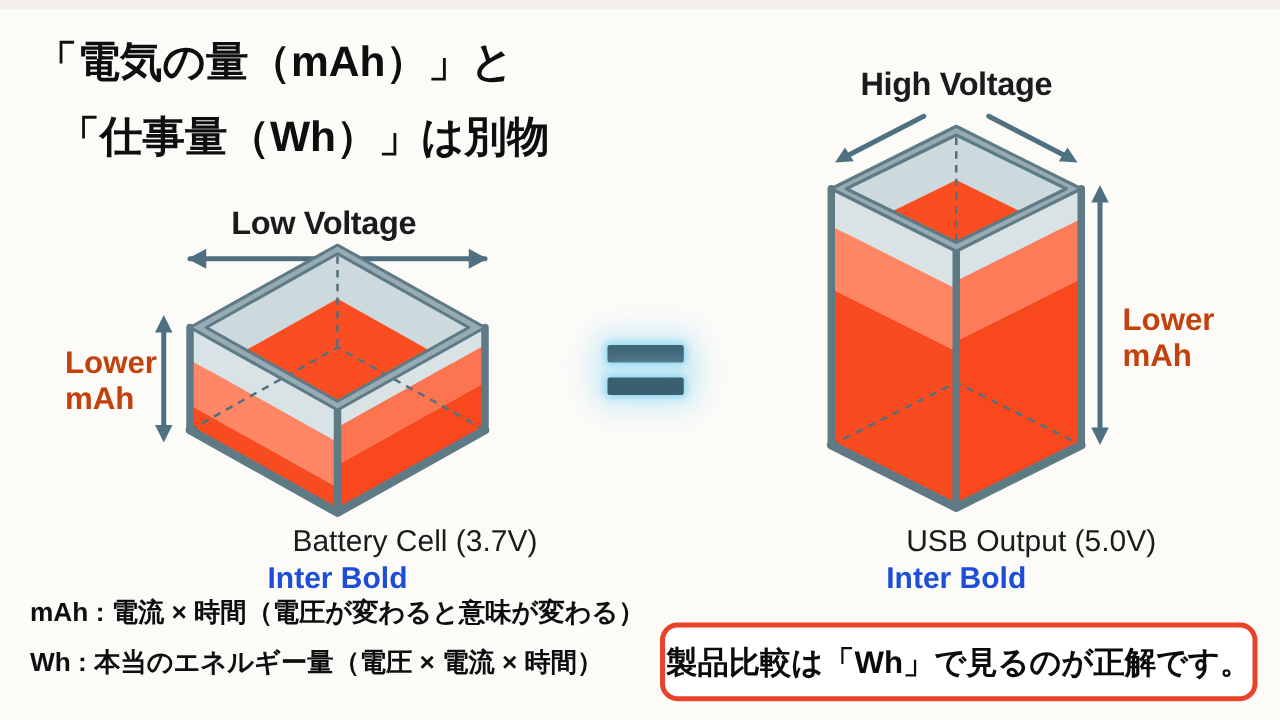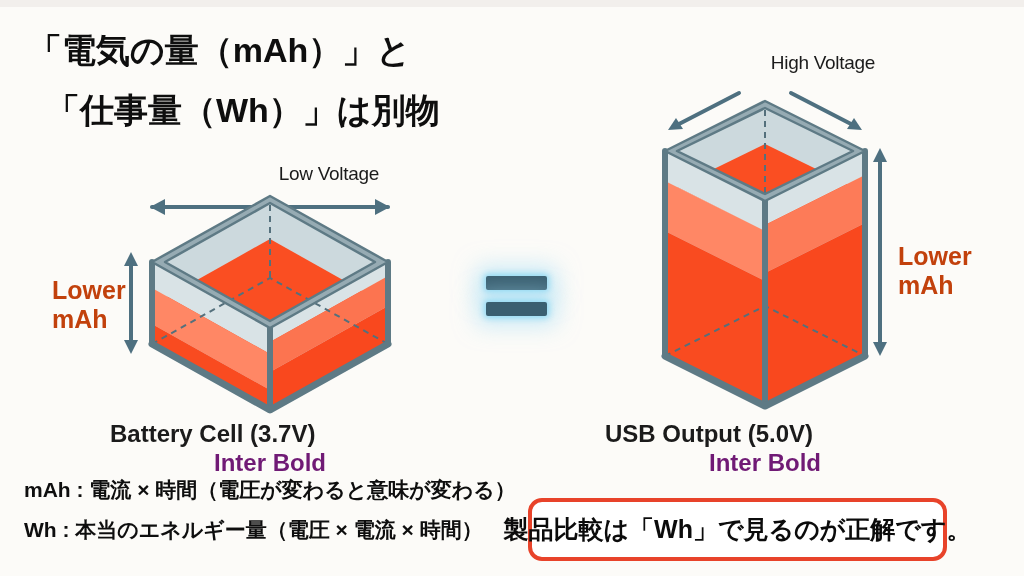--- a/index.html
+++ b/index.html
@@ -4,31 +4,31 @@
 <style>
   html,body{margin:0;padding:0}
   body{
     width:1024px;height:576px;position:relative;overflow:hidden;
     background:#FCFBF8;color:#161616;
     font-family:"Liberation Sans","DejaVu Sans",sans-serif;
   }
   .abs{position:absolute}
   .top-strip{left:0;top:0;width:1024px;height:7px;background:#E9E6E1;opacity:.55}
   .title-line{font-weight:700;font-size:34px;line-height:44px;white-space:nowrap;color:#0E0E0E;letter-spacing:0}
-  .dir-label{font-weight:400;font-size:19px;letter-spacing:-0.3px;text-align:right;width:220px;color:#1B1B1B;white-space:nowrap}
+  .dir-label{font-weight:700;font-size:26px;letter-spacing:-0.3px;text-align:center;width:220px;color:#1B1B1B;white-space:nowrap}
   .side-label{font-weight:700;font-size:25px;line-height:29px;color:#c2410c;white-space:nowrap}
-  .caption{font-weight:700;font-size:24px;text-align:left;width:320px;color:#1b1b1b;white-space:nowrap}
-  .caption-sub{font-weight:700;font-size:24px;text-align:center;width:320px;color:#701a75;white-space:nowrap}
+  .caption{font-weight:400;font-size:24px;text-align:right;width:320px;color:#1b1b1b;white-space:nowrap}
+  .caption-sub{font-weight:700;font-size:24px;text-align:center;width:320px;color:#1d4ed8;white-space:nowrap}
   .note-line{font-weight:700;font-size:21px;color:#0E0E0E;white-space:nowrap}
   .equals-bar{
     position:absolute;width:61px;height:14px;background:#3A5F70;border-radius:2px;
     box-shadow:0 0 6px 2px rgba(140,216,242,.95),0 0 22px 10px rgba(165,223,246,.55);
   }
   .callout{
-    position:absolute;left:528px;top:498px;width:419px;height:63px;
+    position:absolute;left:528px;top:498px;width:478px;height:63px;
     background:#FFFFFF;border:4px solid #E8432A;border-radius:14px;
     display:flex;align-items:center;justify-content:center;box-sizing:border-box;
   }
   .callout-text{font-weight:800;font-size:25px;color:#0B0B0B;white-space:nowrap}
   svg{position:absolute;left:0;top:0}
 </style>
 </head>
 <body>
 
 <div class="abs top-strip"></div>
@@ -96,21 +96,21 @@
 
     <path d="M665,151 L665,356 M865,151 L865,356 M765,201 L765,406" fill="none" stroke="#5E7A85" stroke-width="6" stroke-linecap="round"></path>
     <path d="M665,356 L765,406 L865,356" fill="none" stroke="#5E7A85" stroke-width="7" stroke-linecap="round" stroke-linejoin="round"></path>
     <path fill-rule="evenodd" d="M765,101 L865,151 L765,201 L665,151 Z M765,108 L853,151 L765,194 L677,151 Z" fill="#96ABB3" stroke="#5E7A85" stroke-width="2.5" stroke-linejoin="round"></path>
   </g>
 </svg>
 
 <div class="abs title-line" style="left:28px;top:28px">「電気の量（mAh）」と</div>
 <div class="abs title-line" style="left:46px;top:88px">「仕事量（Wh）」は別物</div>
 
-<div class="abs dir-label" style="left:159px;top:163px">Low Voltage</div>
+<div class="abs dir-label" style="left:149px;top:163px">Low Voltage</div>
 <div class="abs side-label" style="left:52px;top:276px">
   <div>Lower</div>
   <div>mAh</div>
 </div>
 <div class="abs caption" style="left:110px;top:420px">Battery Cell (3.7V)</div>
 <div class="abs caption-sub" style="left:110px;top:449px">Inter Bold</div>
 
 <div>
   <div class="equals-bar" style="left:486px;top:276px"></div>
   <div class="equals-bar" style="left:486px;top:302px"></div>

